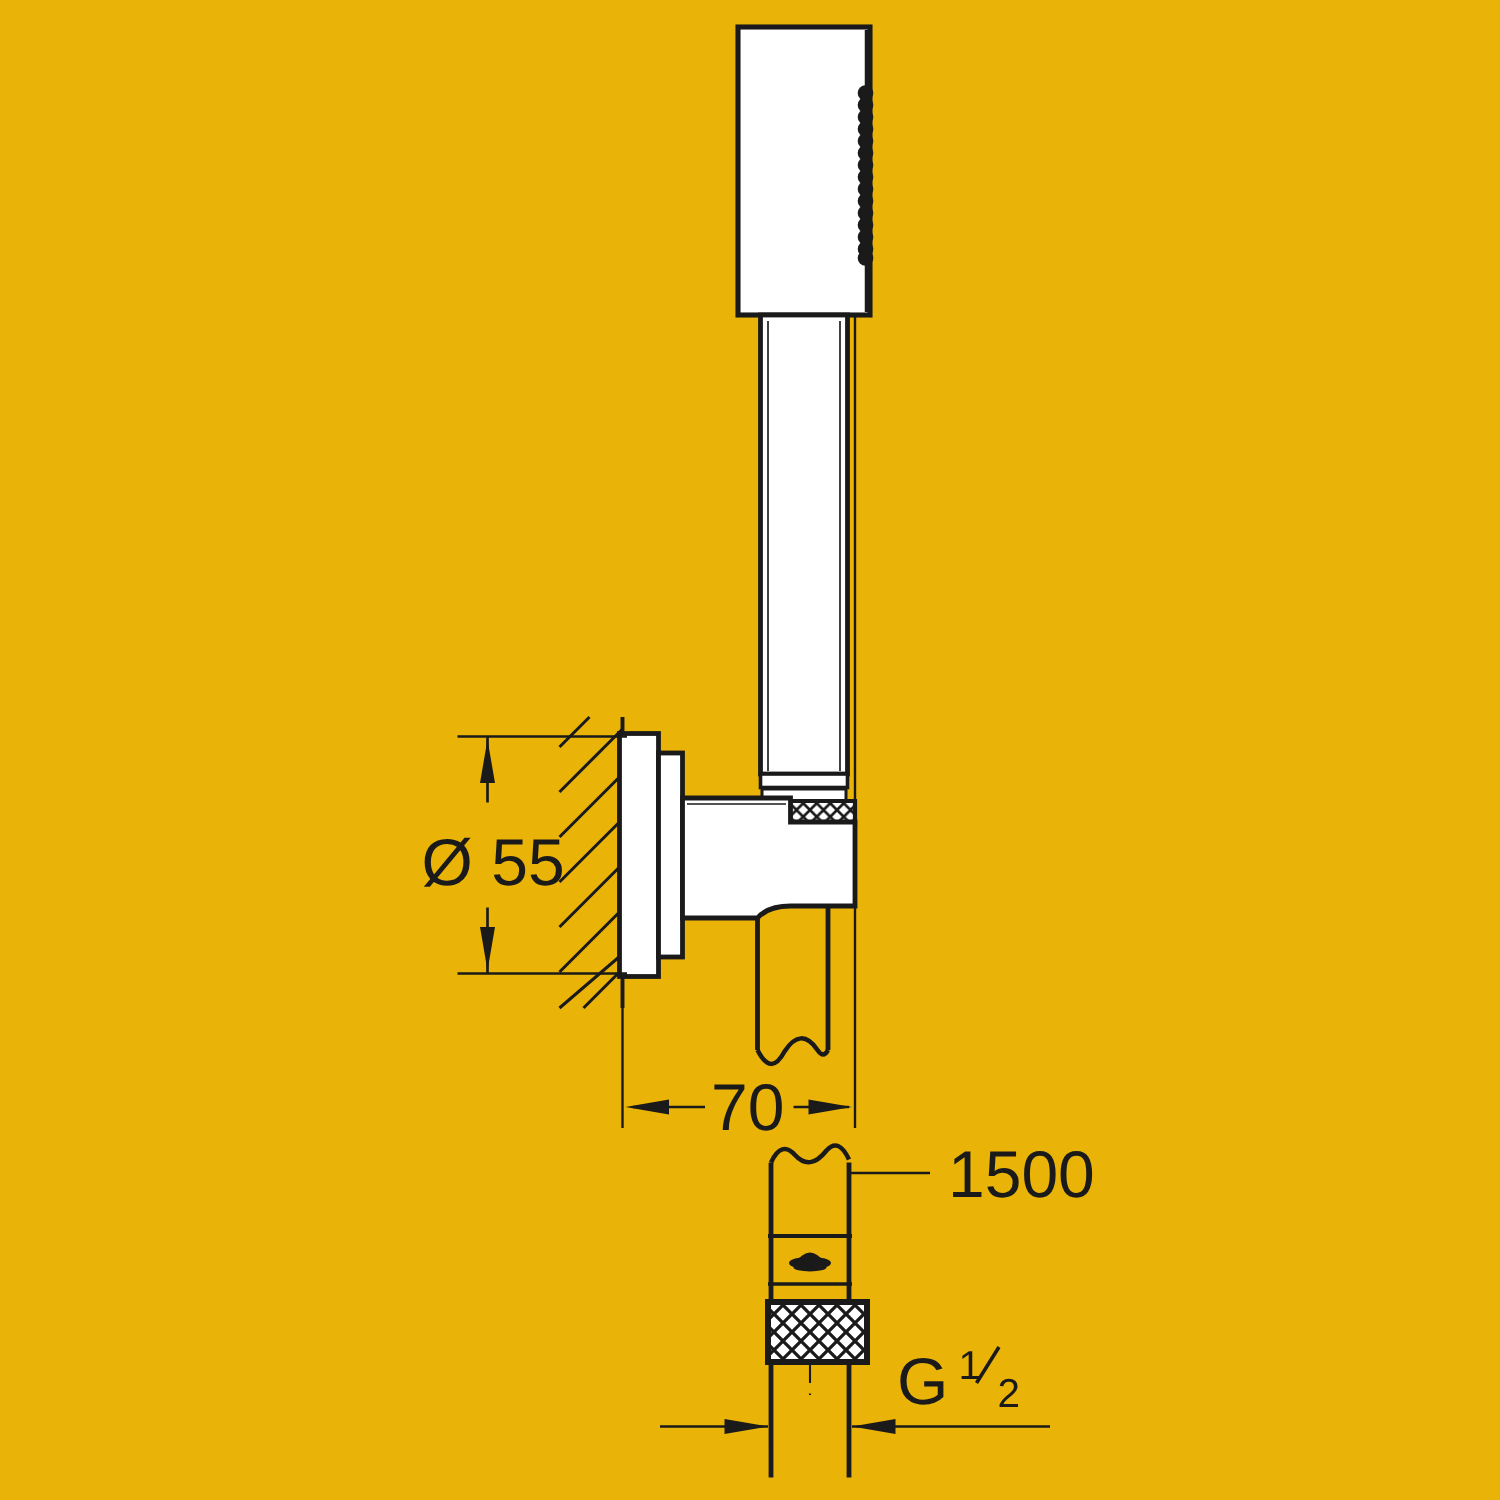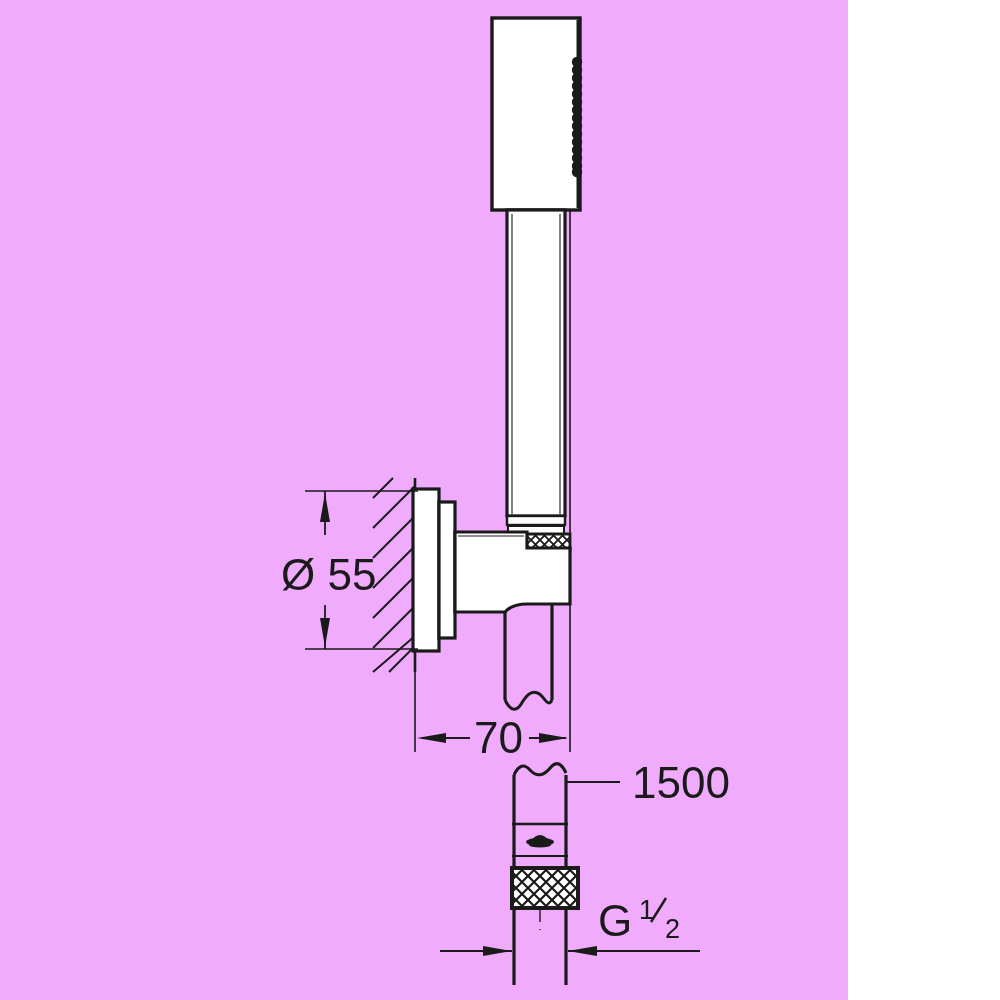--- a/index.html
+++ b/index.html
@@ -9,23 +9,23 @@
     background: #ffffff;
   }
   body {
     width: 1000px;
     height: 1000px;
     font-family: "Liberation Sans", sans-serif;
     overflow: hidden;
   }
   #drawing-root {
     position: relative;
-    width: 848px;
+    width: 1000px;
     height: 1000px;
-    background: #f0abfc;
+    background: #eab308;
   }
   svg#drawing-svg {
     display: block;
     width: 1000px;
     height: 1000px;
   }
   .dim-text {
     font-family: "Liberation Sans", sans-serif;
     font-size: 44px;
     fill: #1a1a1a;

